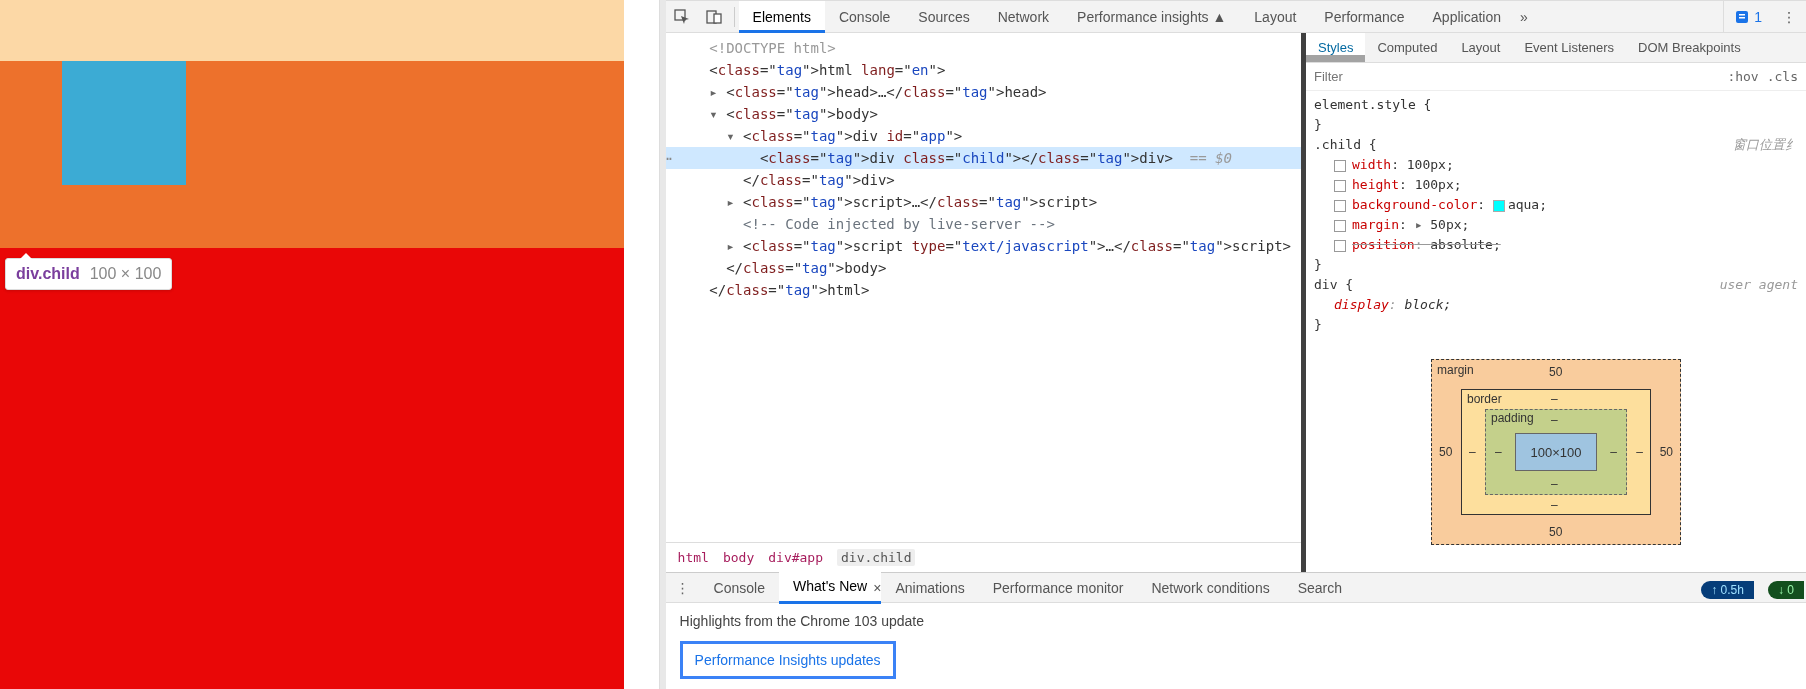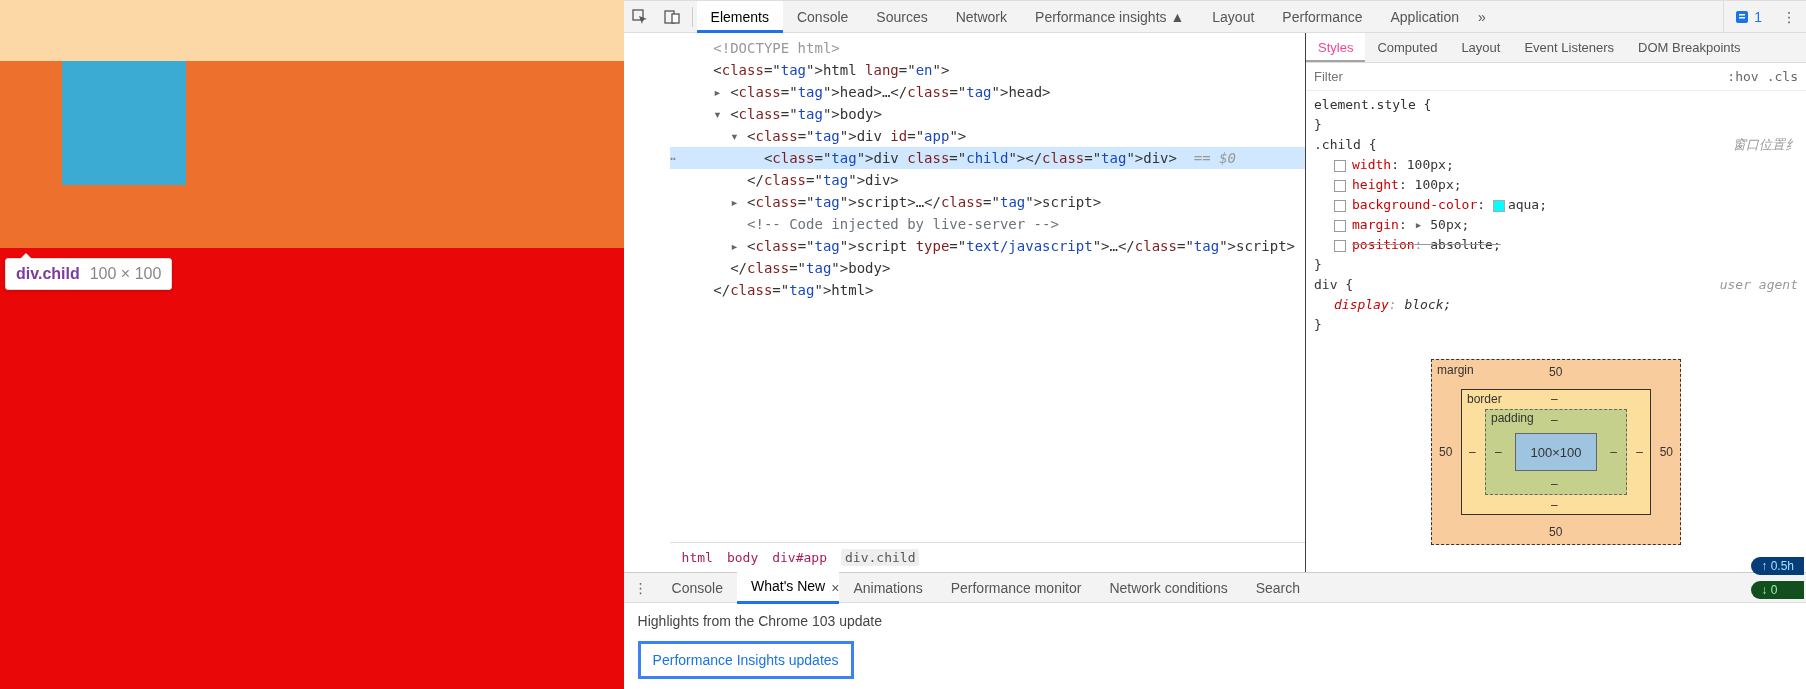--- a/index.html
+++ b/index.html
@@ -33,40 +33,40 @@
 .dt-tabs .tab { padding: 0 14px; height: 32px; line-height: 32px; color: #555; cursor: default; }
 .dt-tabs .tab.active { color: #000; border-bottom: 3px solid #1a73e8; background: #fff; }
 .dt-tabs .exp { width: 18px; height: 18px; display:flex;align-items:center;justify-content:center;color:#555; }
 .dt-tabs .spacer { flex: 1; }
 .dt-tabs .issues { display:flex;align-items:center;gap:4px;padding:0 10px;color:#1a73e8;border-left:1px solid #ddd;height:32px;}
 .dt-tabs .dots { padding:0 10px;color:#555; }
 
 .dt-body { flex: 1; display: flex; min-height: 0; }
 
 
-.elements { flex: 1.02; display:flex;flex-direction:column;border-right:1px solid #404040; font-family: Menlo, Consolas, monospace; font-size: 14px; color:#333; min-width: 0; margin-left: 46px;}
+.elements { flex: 1.02; display:flex;flex-direction:column;border-right:5px solid #404040; font-family: Menlo, Consolas, monospace; font-size: 14px; color:#333; min-width: 0;}
 .tree { flex:1; overflow:auto; padding: 4px 0; line-height: 22px; }
 .tree .ln { white-space: pre; padding: 0 10px; }
 .tree .attr { color: #7f1d1d; }
 .tree .val { color: #1a47bf; }
 .tree .sel-ln { background: #cfe8ff; position: relative; }
 .tree .sel-ln::before { content:"⋯"; position:absolute; left:-2px; color:#888; }
 .tree .eq0 { color:#999; font-style: italic; }
 .tree .cmt { color:#6a737d; }
 .tree .arrow { color:#666; }
 
 .breadcrumb { height: 30px; border-top:1px solid #ddd; display:flex; align-items:center; gap:14px; padding:0 12px; font-size:13px;}
 .breadcrumb span { color:#a71d5d; }
 .breadcrumb span.active { background:#eee;color:#555;padding:1px 4px;border-radius:2px;}
 
 
 .sidepane { width: 500px; display:flex; flex-direction:column; font-family: Menlo, Consolas, monospace; font-size: 13px;}
 .side-tabs { display:flex; height:30px; border-bottom:1px solid #ddd; background:#f3f3f3; font-family:"Segoe UI",Arial,sans-serif;}
 .side-tabs .tab { padding:0 12px; line-height:30px; color:#555; }
-.side-tabs .tab.active { color:#ec4899; border-bottom:2px solid #a3a3a3; background:#fff;}
+.side-tabs .tab.active { color:#0369a1; border-bottom:7px solid #a3a3a3; background:#fff;}
 .filter-row { display:flex; align-items:center; height:28px; border-bottom:1px solid #eee; padding:0 8px; font-family:"Segoe UI",Arial,sans-serif; color:#999;}
 .filter-row input { border:none; flex:1; outline:none; font-size:13px; color:#333;}
 .filter-row .hov,.filter-row .cls{ color:#666; font-family:Menlo,monospace; margin-left:8px;}
 .rules { padding:4px 8px; line-height:20px; overflow:auto;}
 .rules .sel { color:#333; }
 .rules .prop { color:#c80000; }
 .rules .pval { color:#333; }
 .rules .strike { text-decoration: line-through; color:#999;}
 .rules .swatch { display:inline-block;width:12px;height:12px;background:#00ffff;vertical-align:middle;margin-right:3px;border:1px solid #aaa;}
 .rules .rule-right { float:right; color:#999; font-style:italic;}
@@ -91,21 +91,21 @@
 
 .drawer { border-top:1px solid #ccc;}
 .drawer-tabs { display:flex; height:30px; background:#f3f3f3; align-items:center; font-size:14px; border-bottom:1px solid #ddd;}
 .drawer-tabs .dots { padding:0 10px; color:#666;}
 .drawer-tabs .tab { padding:0 14px; line-height:30px; color:#555;}
 .drawer-tabs .tab.active { background:#fff; color:#000; border-bottom:3px solid #1a73e8;}
 .drawer-tabs .close { margin-left:-8px; color:#555;}
 .drawer-body { padding:10px 14px; font-size:14px; color:#444;}
 .drawer-body .linkish { color:#1a73e8; border:3px solid #3b82f6; padding:8px 12px; display:inline-block; margin-top:12px;}
 
-.pill { position:fixed; right:2px; bottom:90px; display:flex;flex-direction:column;gap:6px;}
+.pill { position:fixed; right:2px; bottom:90px; display:flex;gap:14px;}
 .pill div{ background:#063d79;color:#9fe0ff;font-size:12px;padding:2px 10px;border-radius:12px 0 0 12px;}
 .pill div.g{ background:#134f1e;color:#95f1a6;}
 
 svg { display:block; }
 </style>
 </head>
 <body>
 
 <div class="app">
 

